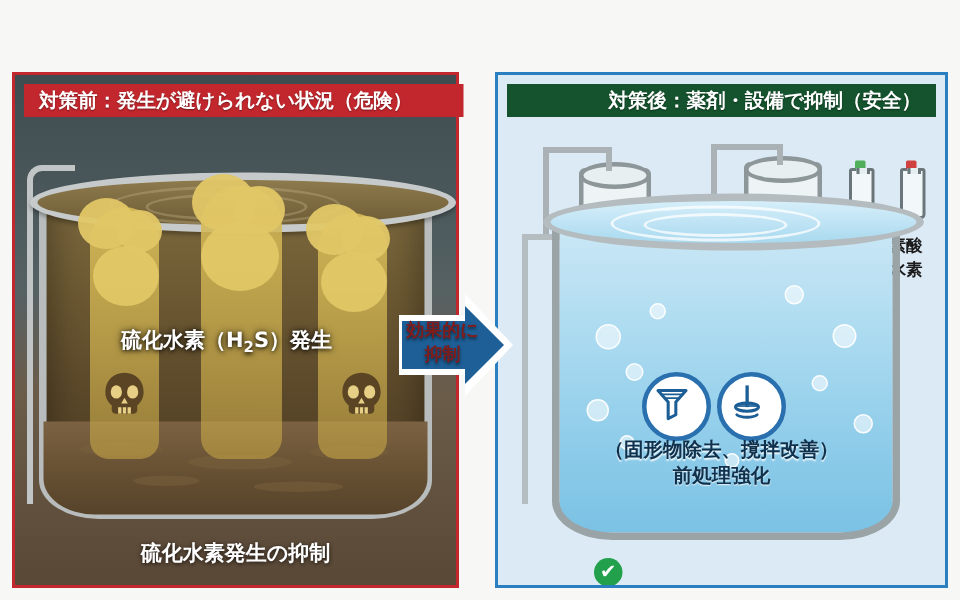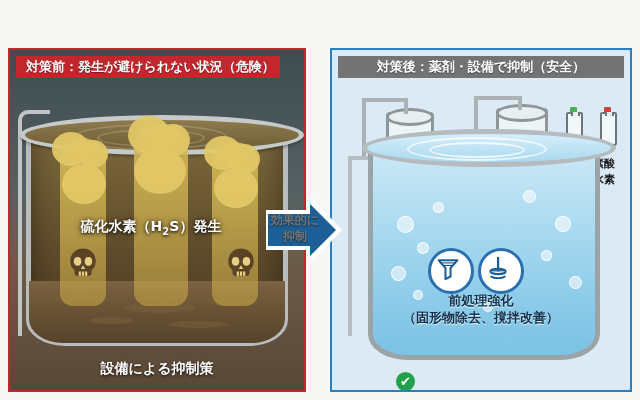--- a/index.html
+++ b/index.html
@@ -15,22 +15,22 @@
 
   
   .panel{position:absolute;top:48px;height:344px;box-sizing:border-box;}
   .panel-left{left:8px;width:298px;border:2px solid #c1272d;background:#4a5a5c;}
   .panel-right{left:330px;width:302px;border:2px solid #2a7fc0;background:#dceaf6;}
 
   .pheader{position:absolute;left:6px;top:6px;height:22px;
            display:flex;align-items:center;padding:0 10px;box-sizing:border-box;
            font-size:13px;font-weight:bold;color:#fff;white-space:nowrap;
            text-shadow:0 1px 1px rgba(0,0,0,.4);}
-  .ph-left{background:#c1272d;width:264px;}
-  .ph-right{background:#737373;width:286px;justify-content:center;}
+  .ph-left{background:#c1272d;width:293px;}
+  .ph-right{background:#14532d;width:286px;justify-content:flex-end;}
 
   
   .scene-l{position:absolute;left:0;top:0;right:0;bottom:0;overflow:hidden;}
   .bg-l{position:absolute;inset:0;
         background:linear-gradient(180deg,#3e4c50 0%,#556163 42%,#6b5c4a 62%,#5a4836 100%);}
   .tank-l{position:absolute;left:16px;top:78px;width:262px;height:218px;}
   .tank-l .wall{position:absolute;inset:0;border:5px solid #b9bcbc;
         border-top:none;border-radius:6px 6px 40px 40px/6px 6px 26px 26px;
         background:linear-gradient(180deg,#7e6a3f 0%,#6f5c34 28%,#5d4a2b 60%,#4b3a22 100%);
         box-shadow:inset 0 0 26px rgba(0,0,0,.45);}
@@ -117,21 +117,21 @@
   .badge{position:absolute;left:64px;top:322px;display:flex;align-items:center;gap:6px;}
   .badge .chk{width:19px;height:19px;border-radius:50%;background:#22a04c;
         display:flex;align-items:center;justify-content:center;}
   .badge .chk span{color:#fff;font-size:13px;font-weight:bold;line-height:1;}
   .badge .bt{font-size:13px;font-weight:bold;color:#ffffff;
         text-shadow:0 1px 2px rgba(0,0,0,.55);}
 
   
   .arrow{position:absolute;left:266px;top:196px;width:76px;height:68px;z-index:6;}
   .arrow .atxt{position:absolute;left:0;top:16px;width:58px;text-align:center;
-        color:#737373;font-size:12px;font-weight:bold;line-height:16px;
+        color:#7f1d1d;font-size:12px;font-weight:bold;line-height:16px;
         text-shadow:0 1px 2px rgba(0,0,0,.55);}
 </style>
 </head>
 <body>
 
 <div id="stage">
 
 
   <div class="panel panel-left">
     <div class="scene-l">
@@ -186,21 +186,21 @@
           <ellipse cx="26.4" cy="18" rx="4.4" ry="5.2" fill="#e8cf86"></ellipse>
           <path d="M20 22.5l-2.6 4.6h5.2z" fill="#e8cf86"></path>
           <rect x="15" y="30" width="2.6" height="5" fill="#e8cf86"></rect>
           <rect x="18.7" y="30" width="2.6" height="5" fill="#e8cf86"></rect>
           <rect x="22.4" y="30" width="2.6" height="5" fill="#e8cf86"></rect>
         </svg>
       </div>
 
       <div class="lbl-h2s"><span>硫化水素（H</span><sub>2</sub><span>S）発生</span></div>
 
-      <div class="lbl-bottom">設備による抑制策</div>
+      <div class="lbl-bottom">硫化水素発生の抑制</div>
     </div>
 
     <div class="pheader ph-left">
       <span>対策前：発生が避けられない状況（危険）</span>
     </div>
   </div>
 
   <div class="panel panel-right">
     <div class="scene-r">
       <div class="bg-r"></div>
@@ -270,22 +270,22 @@
       <div class="circ-icon ci2">
         <svg viewBox="0 0 40 40" width="34" height="34">
           <rect x="18.8" y="7" width="2.6" height="17" fill="#1b5f96"></rect>
           <ellipse cx="20" cy="24" rx="9" ry="3.2" fill="none" stroke="#1b5f96" stroke-width="2.4"></ellipse>
           <path d="M11 24c0-2 4-3.4 9-3.4s9 1.4 9 3.4" fill="#1b5f96" opacity=".85"></path>
           <path d="M12 30c3 2.6 13 2.6 16 0" fill="none" stroke="#1b5f96" stroke-width="2.2" stroke-linecap="round"></path>
         </svg>
       </div>
 
       <div class="lbl-pre">
+        <div>（固形物除去、撹拌改善）</div>
         <div>前処理強化</div>
-        <div>（固形物除去、撹拌改善）</div>
       </div>
 
       <div class="badge">
         <div class="chk">
           <span>✔</span>
         </div>
       </div>
     </div>
 
     <div class="pheader ph-right">

